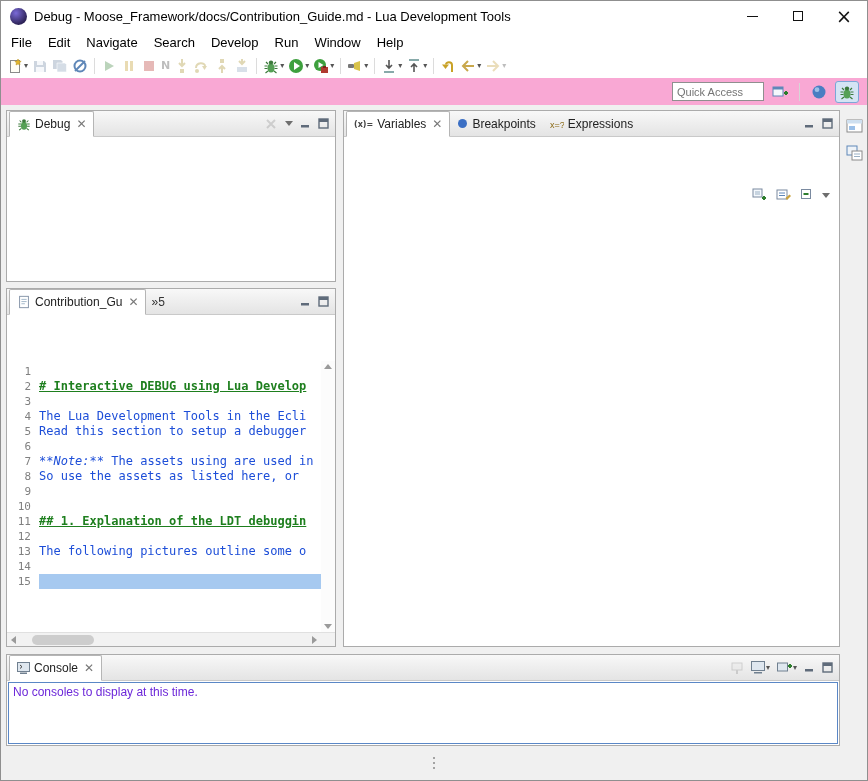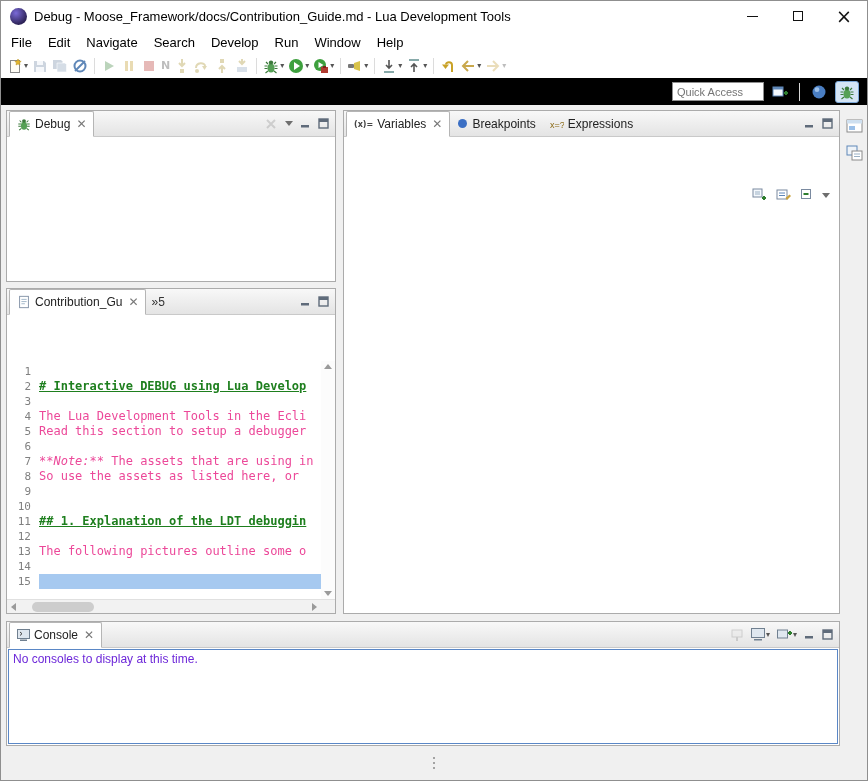--- a/index.html
+++ b/index.html
@@ -24,21 +24,21 @@
   
   .toolbar{height:25px;background:#fff;display:flex;align-items:center;padding-left:4px;flex:none;}
   .tbtn{height:22px;display:flex;align-items:center;padding:0 2px;flex:none;}
   .tbtn svg{display:block;}
   .caret{font-size:8px;color:#555;margin-left:1px;line-height:1;font-family:"DejaVu Sans",sans-serif;}
   .tsep{width:1px;height:16px;background:#dcdcdc;margin:0 4px;flex:none;}
   .dis{opacity:.38;}
   .nico{font-size:11px;font-weight:bold;color:#555;font-family:"DejaVu Sans",sans-serif;}
 
   
-  .qa-row{height:27px;background:#000000;display:flex;align-items:center;justify-content:flex-end;padding-right:8px;gap:4px;flex:none;}
+  .qa-row{height:27px;background:#f9a8d4;display:flex;align-items:center;justify-content:flex-end;padding-right:8px;gap:4px;flex:none;}
   .qa-input{width:92px;height:19px;border:1px solid #8f8f8f;font-size:11px;padding:0 4px;color:#555;font-family:"Liberation Sans",sans-serif;background:#fff;}
   .pbtn{height:22px;display:flex;align-items:center;padding:0 3px;border:1px solid transparent;border-radius:3px;}
   .pbtn.active{background:var(--pressed-bg,#d4e4f4);border-color:#7ba7d7;}
   .psep{width:1px;height:18px;background:#d6d6d6;margin:0 3px;}
 
   
   .workspace{flex:1;display:flex;min-height:0;background:#f0f0f0;}
   .main-col{flex:1;display:flex;flex-direction:column;min-width:0;padding:5px 1px 0 5px;}
   .top-row{flex:1;display:flex;gap:7px;min-height:0;}
   .left-col{width:330px;flex:none;display:flex;flex-direction:column;gap:6px;min-height:0;}
@@ -66,33 +66,33 @@
   .vars-toolbar{height:24px;flex:none;display:flex;align-items:center;justify-content:flex-end;gap:8px;padding-right:9px;}
   .vars-body{flex:1;background:#fff;}
   .vicon-text{font-size:8px;font-weight:bold;color:#444;font-family:"DejaVu Sans",sans-serif;}
 
   
   .editor-body{flex:1;display:flex;flex-direction:column;min-height:0;}
   .editor-main{flex:1;display:flex;min-height:0;}
   .code-area{flex:1;display:flex;flex-direction:column;overflow:hidden;padding-top:3px;font-family:"DejaVu Sans Mono",monospace;font-size:12px;min-width:0;}
   .code-row{display:flex;height:15px;line-height:15px;flex:none;}
   .gutter-num{width:32px;flex:none;text-align:right;padding-right:8px;color:#808080;font-size:11px;}
-  .code-text{flex:1;white-space:pre;overflow:hidden;color:#ec4899;}
+  .code-text{flex:1;white-space:pre;overflow:hidden;color:#1d4ed8;}
   .code-text[data-style="header"]{color:var(--md-header,#1e7f1e);font-weight:bold;text-decoration:underline;}
   .code-text[data-style="selected"]{background:var(--selection,#a6c9f0);}
   .em-md{}
   .vscroll{width:14px;flex:none;display:flex;flex-direction:column;align-items:center;justify-content:space-between;padding:3px 0;background:#fcfcfc;}
   .hscroll-row{height:14px;flex:none;display:flex;align-items:stretch;border-top:1px solid #e0e0e0;background:#f2f2f2;}
   .hscroll{flex:1;display:flex;align-items:center;}
   .hs-track{flex:1;height:100%;position:relative;}
   .hs-thumb{position:absolute;left:12px;top:2px;width:62px;height:10px;background:#cdcdcd;border-radius:5px;}
   .hs-corner{width:14px;flex:none;}
 
   
-  .console-panel{height:125px;flex:none;margin-top:7px;background:#fff;border:1px solid #ababab;display:flex;flex-direction:column;}
+  .console-panel{height:92px;flex:none;margin-top:7px;background:#fff;border:1px solid #ababab;display:flex;flex-direction:column;}
   .console-body{flex:1;margin:1px;border:1px solid #5a87c6;font-size:12px;padding:2px 4px;color:#6d28d9;overflow:hidden;}
 
   
   .right-strip{width:26px;flex:none;display:flex;flex-direction:column;align-items:center;padding-top:13px;gap:11px;}
   .strip-btn{display:flex;align-items:center;justify-content:center;}
   .bottom-bar{height:34px;flex:none;display:flex;align-items:center;justify-content:center;background:#f0f0f0;}
   .drag-dots{display:flex;flex-direction:column;gap:3px;}
   .drag-dots i{width:2px;height:2px;background:#8a8a8a;border-radius:50%;display:block;}
 </style>
 </head>
@@ -382,21 +382,21 @@
                   <div class="code-row">
                       <span class="gutter-num">5</span>
                       <span class="code-text" data-style="normal">Read this section to setup a debugger</span>
                     </div>
                   <div class="code-row">
                       <span class="gutter-num">6</span>
                       <span class="code-text" data-style="normal"></span>
                     </div>
                   <div class="code-row">
                       <span class="gutter-num">7</span>
-                      <span class="code-text"><i class="em-md">**Note:**</i><span> The assets that are using in</span></span>
+                      <span class="code-text"><i class="em-md">**Note:**</i><span> The assets using are used in</span></span>
                     </div>
                   <div class="code-row">
                       <span class="gutter-num">8</span>
                       <span class="code-text" data-style="normal">So use the assets as listed here, or </span>
                     </div>
                   <div class="code-row">
                       <span class="gutter-num">9</span>
                       <span class="code-text" data-style="normal"></span>
                     </div>
                   <div class="code-row">

